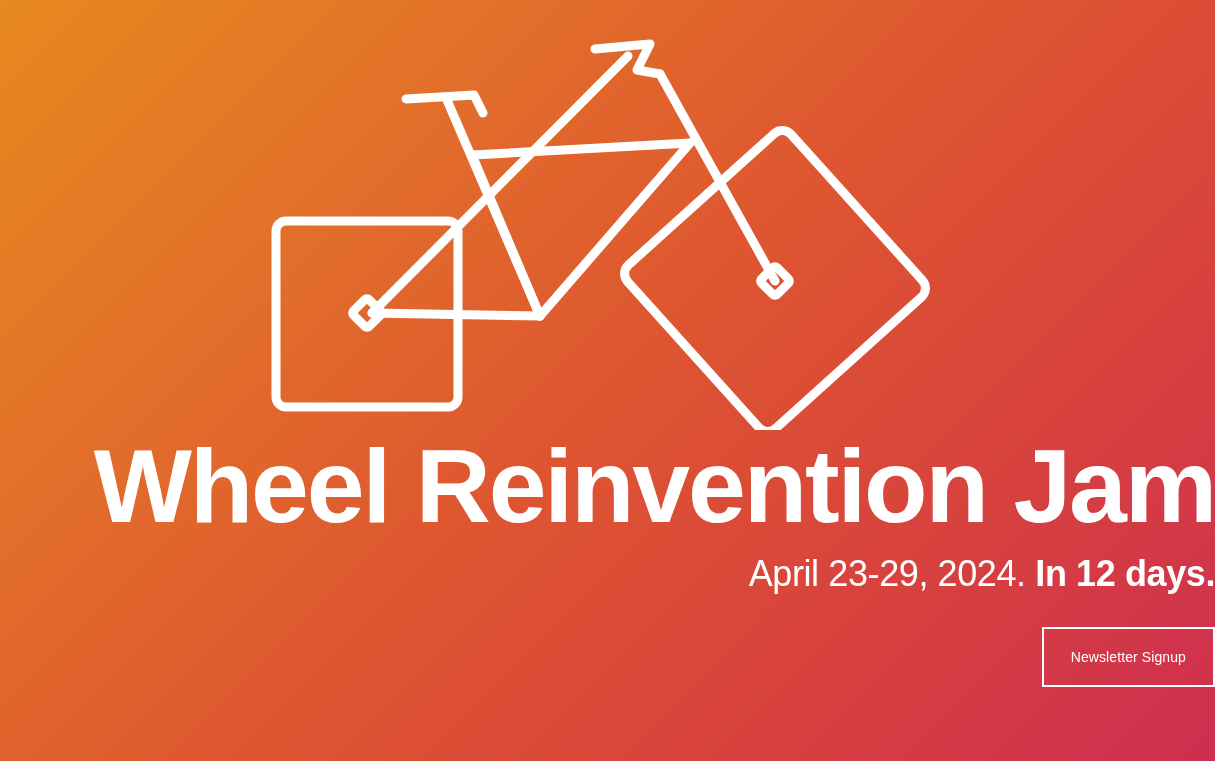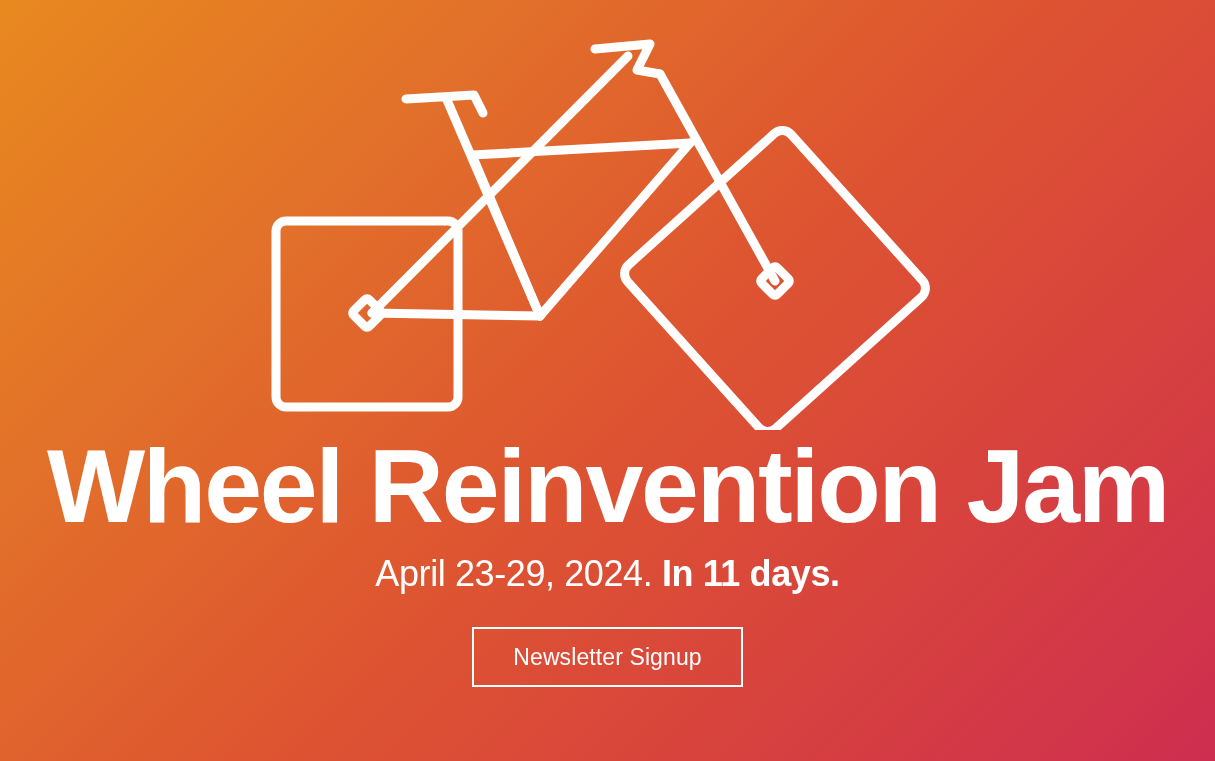--- a/index.html
+++ b/index.html
@@ -48,21 +48,21 @@
   }
 
   
   .content {
     position: absolute;
     left: 0;
     right: 0;
     top: 432px;
     display: flex;
     flex-direction: column;
-    align-items: center;
+    align-items: flex-end;
   }
 
   .jam-title {
     margin: 0;
     color: #ffffff;
     font-size: 104px;
     line-height: 1.04;
     font-weight: 700;
     letter-spacing: -2.2px;
     text-align: center;
@@ -91,27 +91,27 @@
     align-items: center;
     gap: 27px;
   }
 
   .btn {
     display: inline-flex;
     align-items: center;
     justify-content: center;
     box-sizing: border-box;
     height: 60px;
-    padding: 0 39px;
+    padding: 0 27px;
     border: 2px solid #ffffff;
     border-radius: 0;
     background: transparent;
     color: #ffffff;
     font-family: "Liberation Sans", sans-serif;
-    font-size: 23px;
+    font-size: 14px;
     font-weight: 400;
     letter-spacing: 0.1px;
     line-height: 1;
     text-decoration: none;
     white-space: nowrap;
     cursor: pointer;
   }
 </style>
 </head>
 <body>
@@ -148,21 +148,21 @@
         <path d="M 595 49 L 650 44 L 637 70 L 660 74"></path>
       </g>
     </svg>
   </div>
 
   <div class="content">
     <h1 class="jam-title">Wheel Reinvention Jam</h1>
 
     <p class="jam-subtitle">
       <span>April 23-29, 2024.</span>
-      <span class="countdown">In 11 days.</span>
+      <span class="countdown">In 12 days.</span>
     </p>
 
     <div class="actions">
       <a class="btn" href="#">Newsletter Signup</a>
     </div>
   </div>
 
 </div>
 
 </body></html>

